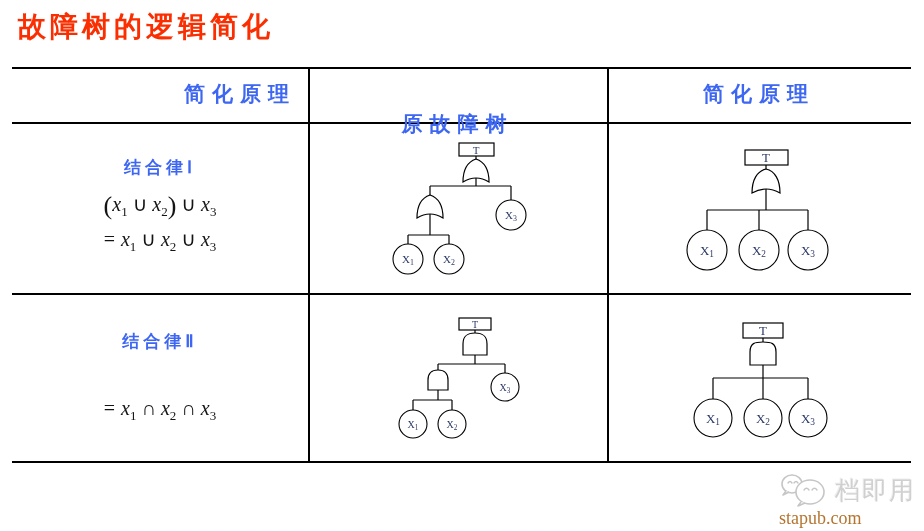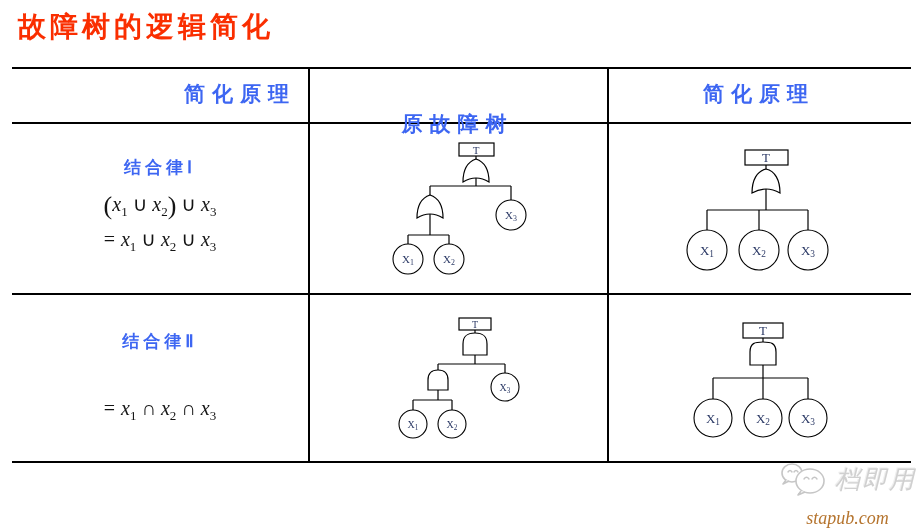--- a/index.html
+++ b/index.html
@@ -53,29 +53,29 @@
   .tree line{stroke:#000;stroke-width:1.2;}
   .tree rect{fill:#fff;stroke:#000;stroke-width:1.2;}
   .tree circle{fill:#fff;stroke:#000;stroke-width:1.1;}
   .tree path.gate{fill:#fff;stroke:#000;stroke-width:1.2;}
   .tree text{fill:var(--c-tree);text-anchor:middle;font-family:"Liberation Serif",serif;}
   .tree .s10{font-size:10px;}
   .tree .s11{font-size:11px;}
   .tree .s13{font-size:13px;}
   .tree .sub{font-size:0.72em;}
   
-  .wm{position:absolute;right:8px;bottom:2px;text-align:center;font-style:italic;}
+  .wm{position:absolute;right:8px;bottom:2px;text-align:left;}
   .wm-row{display:flex;align-items:center;justify-content:flex-end;gap:6px;}
   .wm-name{
     font-size:25px;color:var(--c-wm);letter-spacing:2px;
     text-shadow:1px 1px 0 #ffffff,-1px -1px 0 #efefef;
     font-family:"Liberation Serif",serif;
   }
   .wm-domain{
-    font-size:18px;color:var(--c-domain);margin-top:12px;
+    font-size:18px;color:var(--c-domain);margin-top:1px;
     font-family:"Liberation Serif",serif;
   }
 </style>
 </head>
 <body>
 
 <div class="page">
 
   <h1 class="title">故障树的逻辑简化</h1>
 

